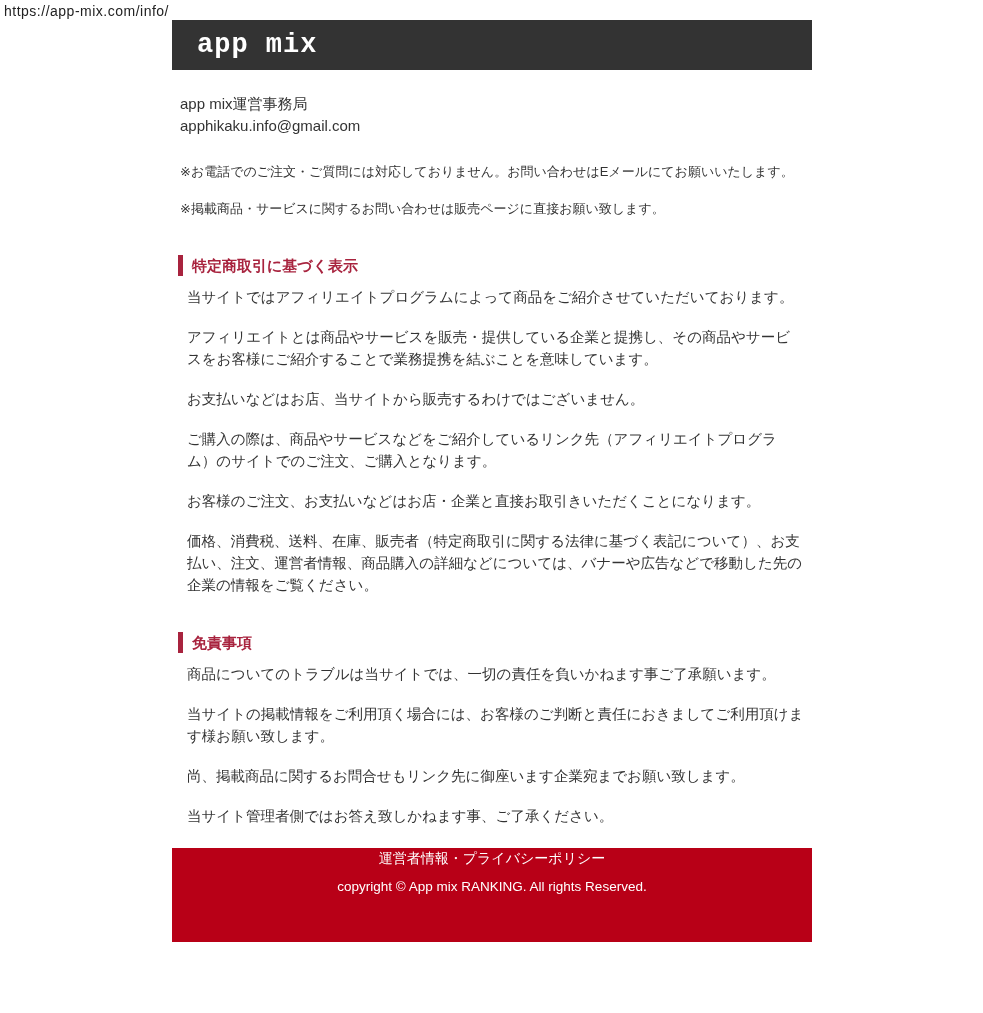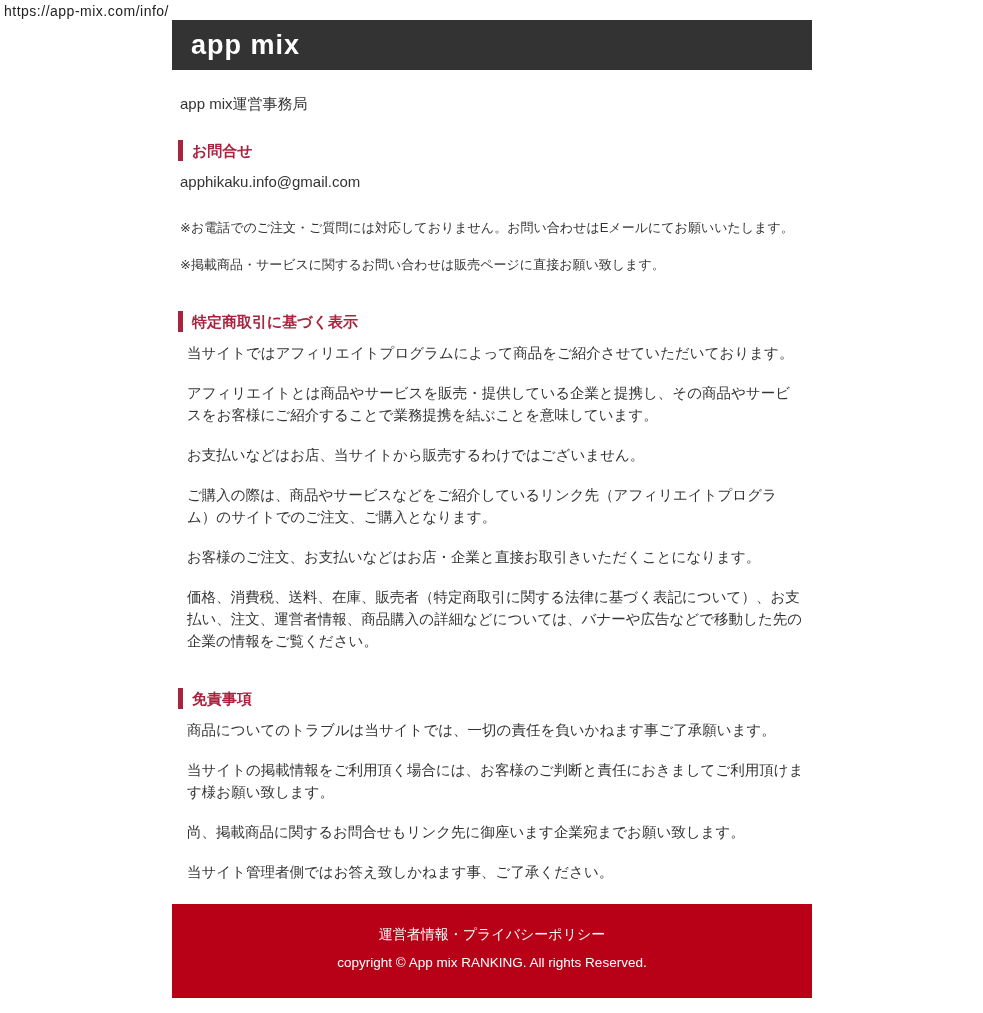--- a/index.html
+++ b/index.html
@@ -31,22 +31,22 @@
   }
   .site-header {
     height: 50px;
     background: #333333;
     display: flex;
     align-items: center;
     padding-left: 11px;
     box-sizing: border-box;
   }
   .site-title {
-    margin: 8px;
-    font-family: Liberation Sans, sans-serif;
+    margin: 14px;
+    font-family: Liberation Mono, monospace;
     font-weight: bold;
     font-size: 27px;
     color: #ffffff;
     letter-spacing: 1px;
   }
   main {
     padding-left: 8px;
     padding-right: 8px;
   }
   .operator {
@@ -83,21 +83,20 @@
     margin: 8px 0 17px 0;
     font-size: 13px;
     line-height: 20px;
   }
   .site-footer {
     margin-top: 21px;
     height: 94px;
     background: #b80017;
     text-align: center;
     color: #ffffff;
-    padding-top: 20px;
     box-sizing: border-box;
   }
   .footer-link {
     display: inline-block;
     color: #ffffff;
     text-decoration: none;
     font-size: 14px;
     line-height: 20px;
     margin-bottom: 9px;
   }
@@ -118,21 +117,20 @@
   <div class="container">
 
     <header class="site-header">
       <h1 class="site-title">app mix</h1>
     </header>
 
     <main>
 
       <p class="operator">app mix運営事務局</p>
 
-      <h2 class="section-heading first">お問合せ</h2>
       <a class="email-text">apphikaku.info@gmail.com</a>
       <p class="note">※お電話でのご注文・ご質問には対応しておりません。お問い合わせはEメールにてお願いいたします。</p>
       <p class="note">※掲載商品・サービスに関するお問い合わせは販売ページに直接お願い致します。</p>
 
       <h2 class="section-heading">特定商取引に基づく表示</h2>
       <p class="body-text">当サイトではアフィリエイトプログラムによって商品をご紹介させていただいております。</p>
       <p class="body-text">アフィリエイトとは商品やサービスを販売・提供している企業と提携し、その商品やサービスをお客様にご紹介することで業務提携を結ぶことを意味しています。</p>
       <p class="body-text">お支払いなどはお店、当サイトから販売するわけではございません。</p>
       <p class="body-text">ご購入の際は、商品やサービスなどをご紹介しているリンク先（アフィリエイトプログラム）のサイトでのご注文、ご購入となります。</p>
       <p class="body-text">お客様のご注文、お支払いなどはお店・企業と直接お取引きいただくことになります。</p>

